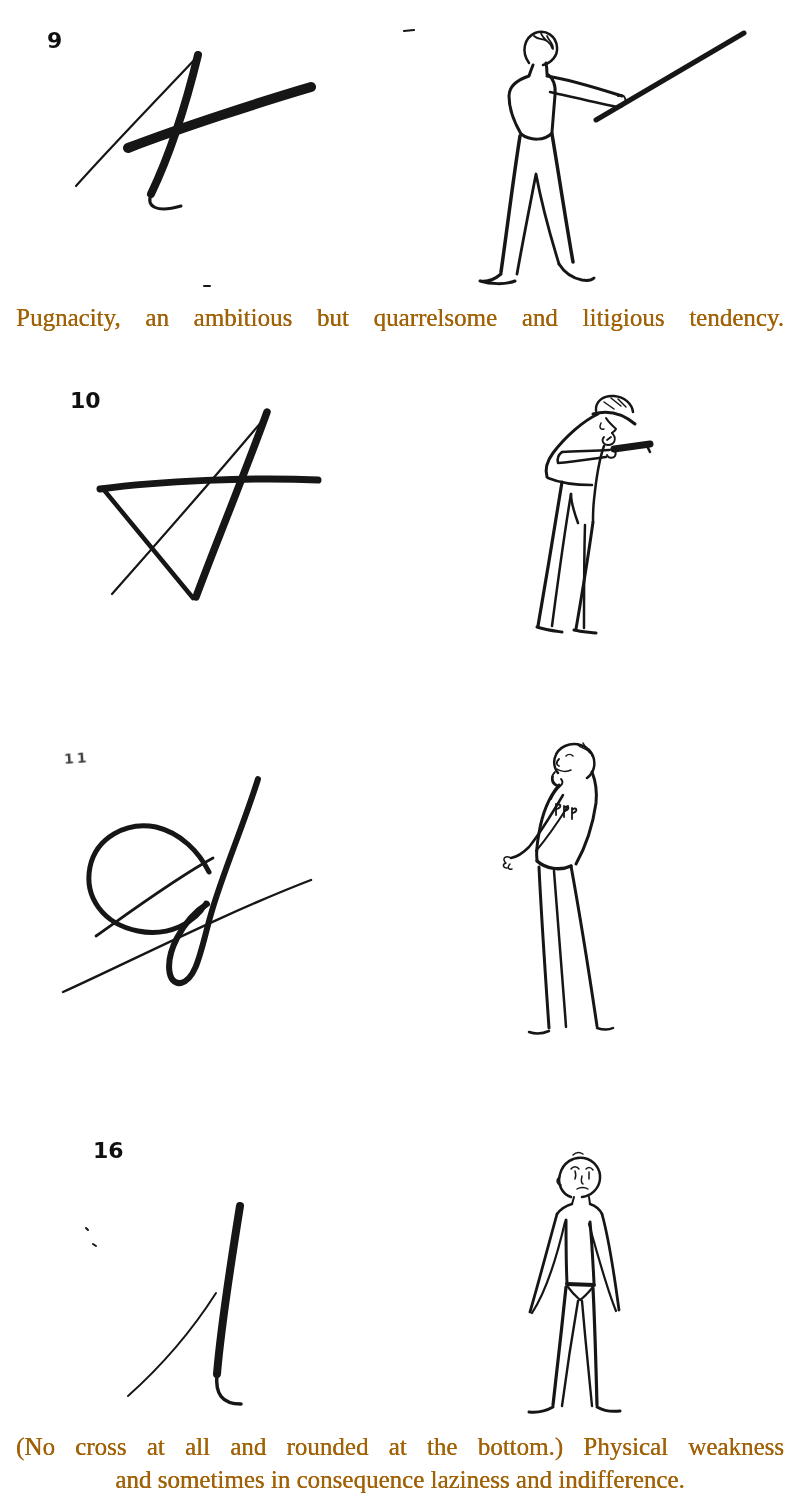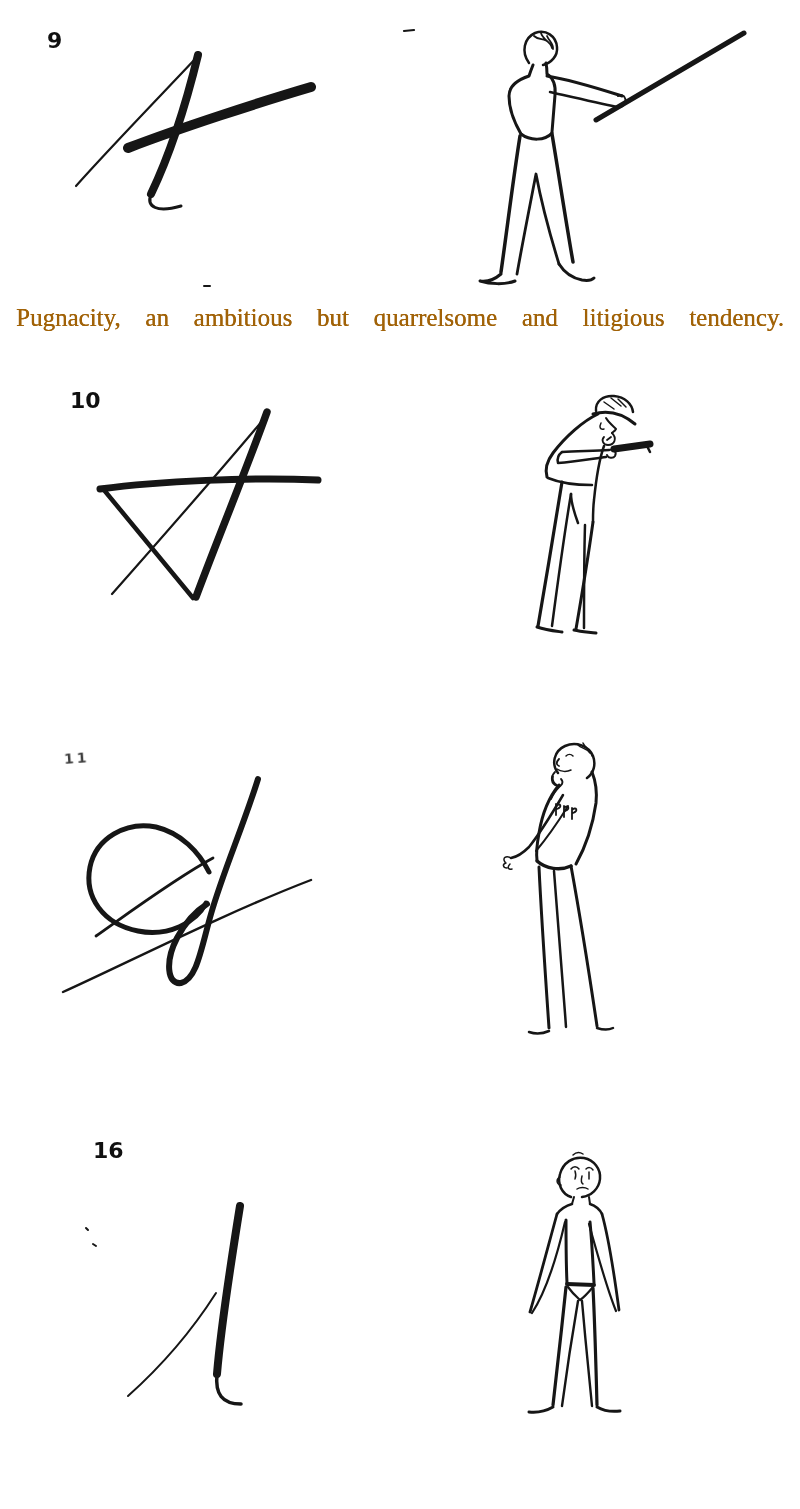--- a/index.html
+++ b/index.html
@@ -182,14 +182,18 @@
     <path d="M 567 1284 L 594 1285" stroke-width="4"></path>
     <path d="M 568 1287 C 573 1294 578 1298 580 1300 C 583 1298 588 1293 593 1287" stroke-width="2.2"></path>
     <path d="M 566 1287 C 562 1326 557 1370 553 1405" stroke-width="3.2"></path>
     <path d="M 578 1301 C 572 1336 566 1376 562 1406" stroke-width="2.4"></path>
     <path d="M 593 1288 C 595 1326 596 1369 597 1405" stroke-width="3.2"></path>
     <path d="M 582 1301 C 585 1336 589 1376 592 1406" stroke-width="2.4"></path>
     <path d="M 553 1407 C 546 1411 538 1413 529 1412" stroke-width="3"></path>
     <path d="M 597 1407 C 604 1411 612 1412 620 1411" stroke-width="3"></path>
   </svg>
 
+  <div class="caption" style="top:1430px">
+    <div class="cap-line-justify">(No cross at all and rounded at the bottom.)  Physical weakness</div>
+    <div class="cap-line-center">and sometimes in consequence laziness and indifference.</div>
+  </div>
 
 </div>
 
 </body></html>

